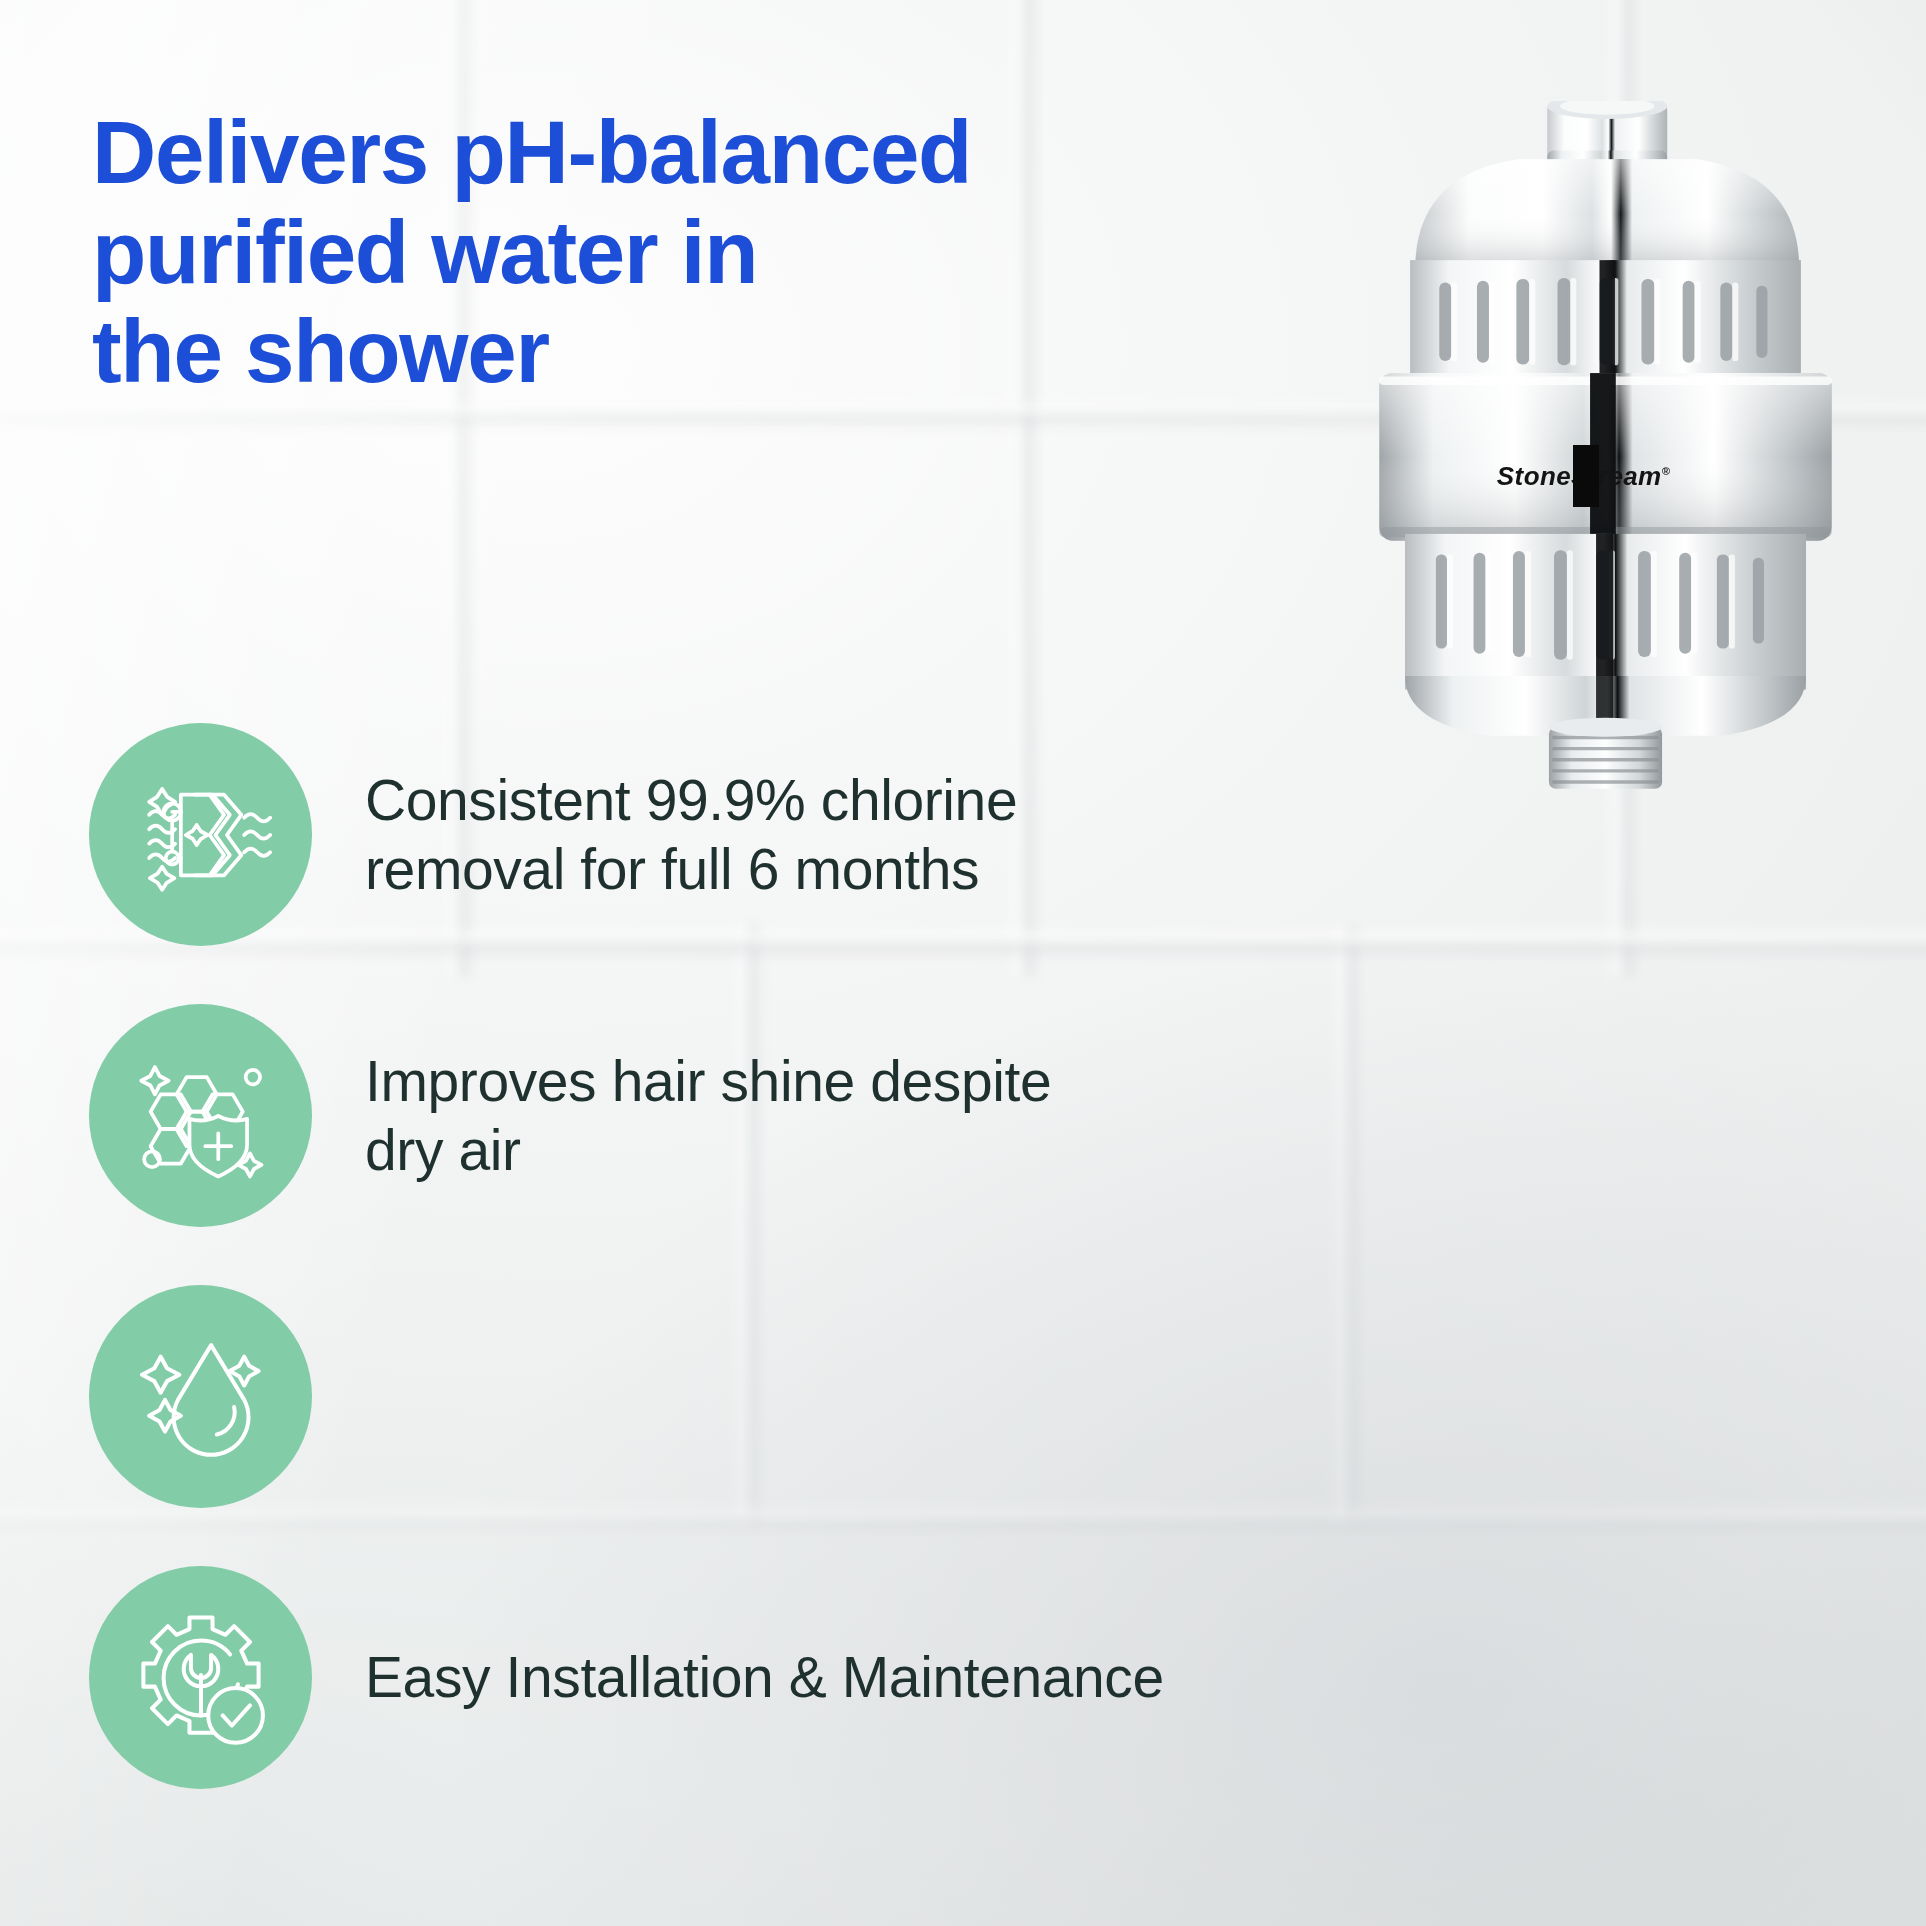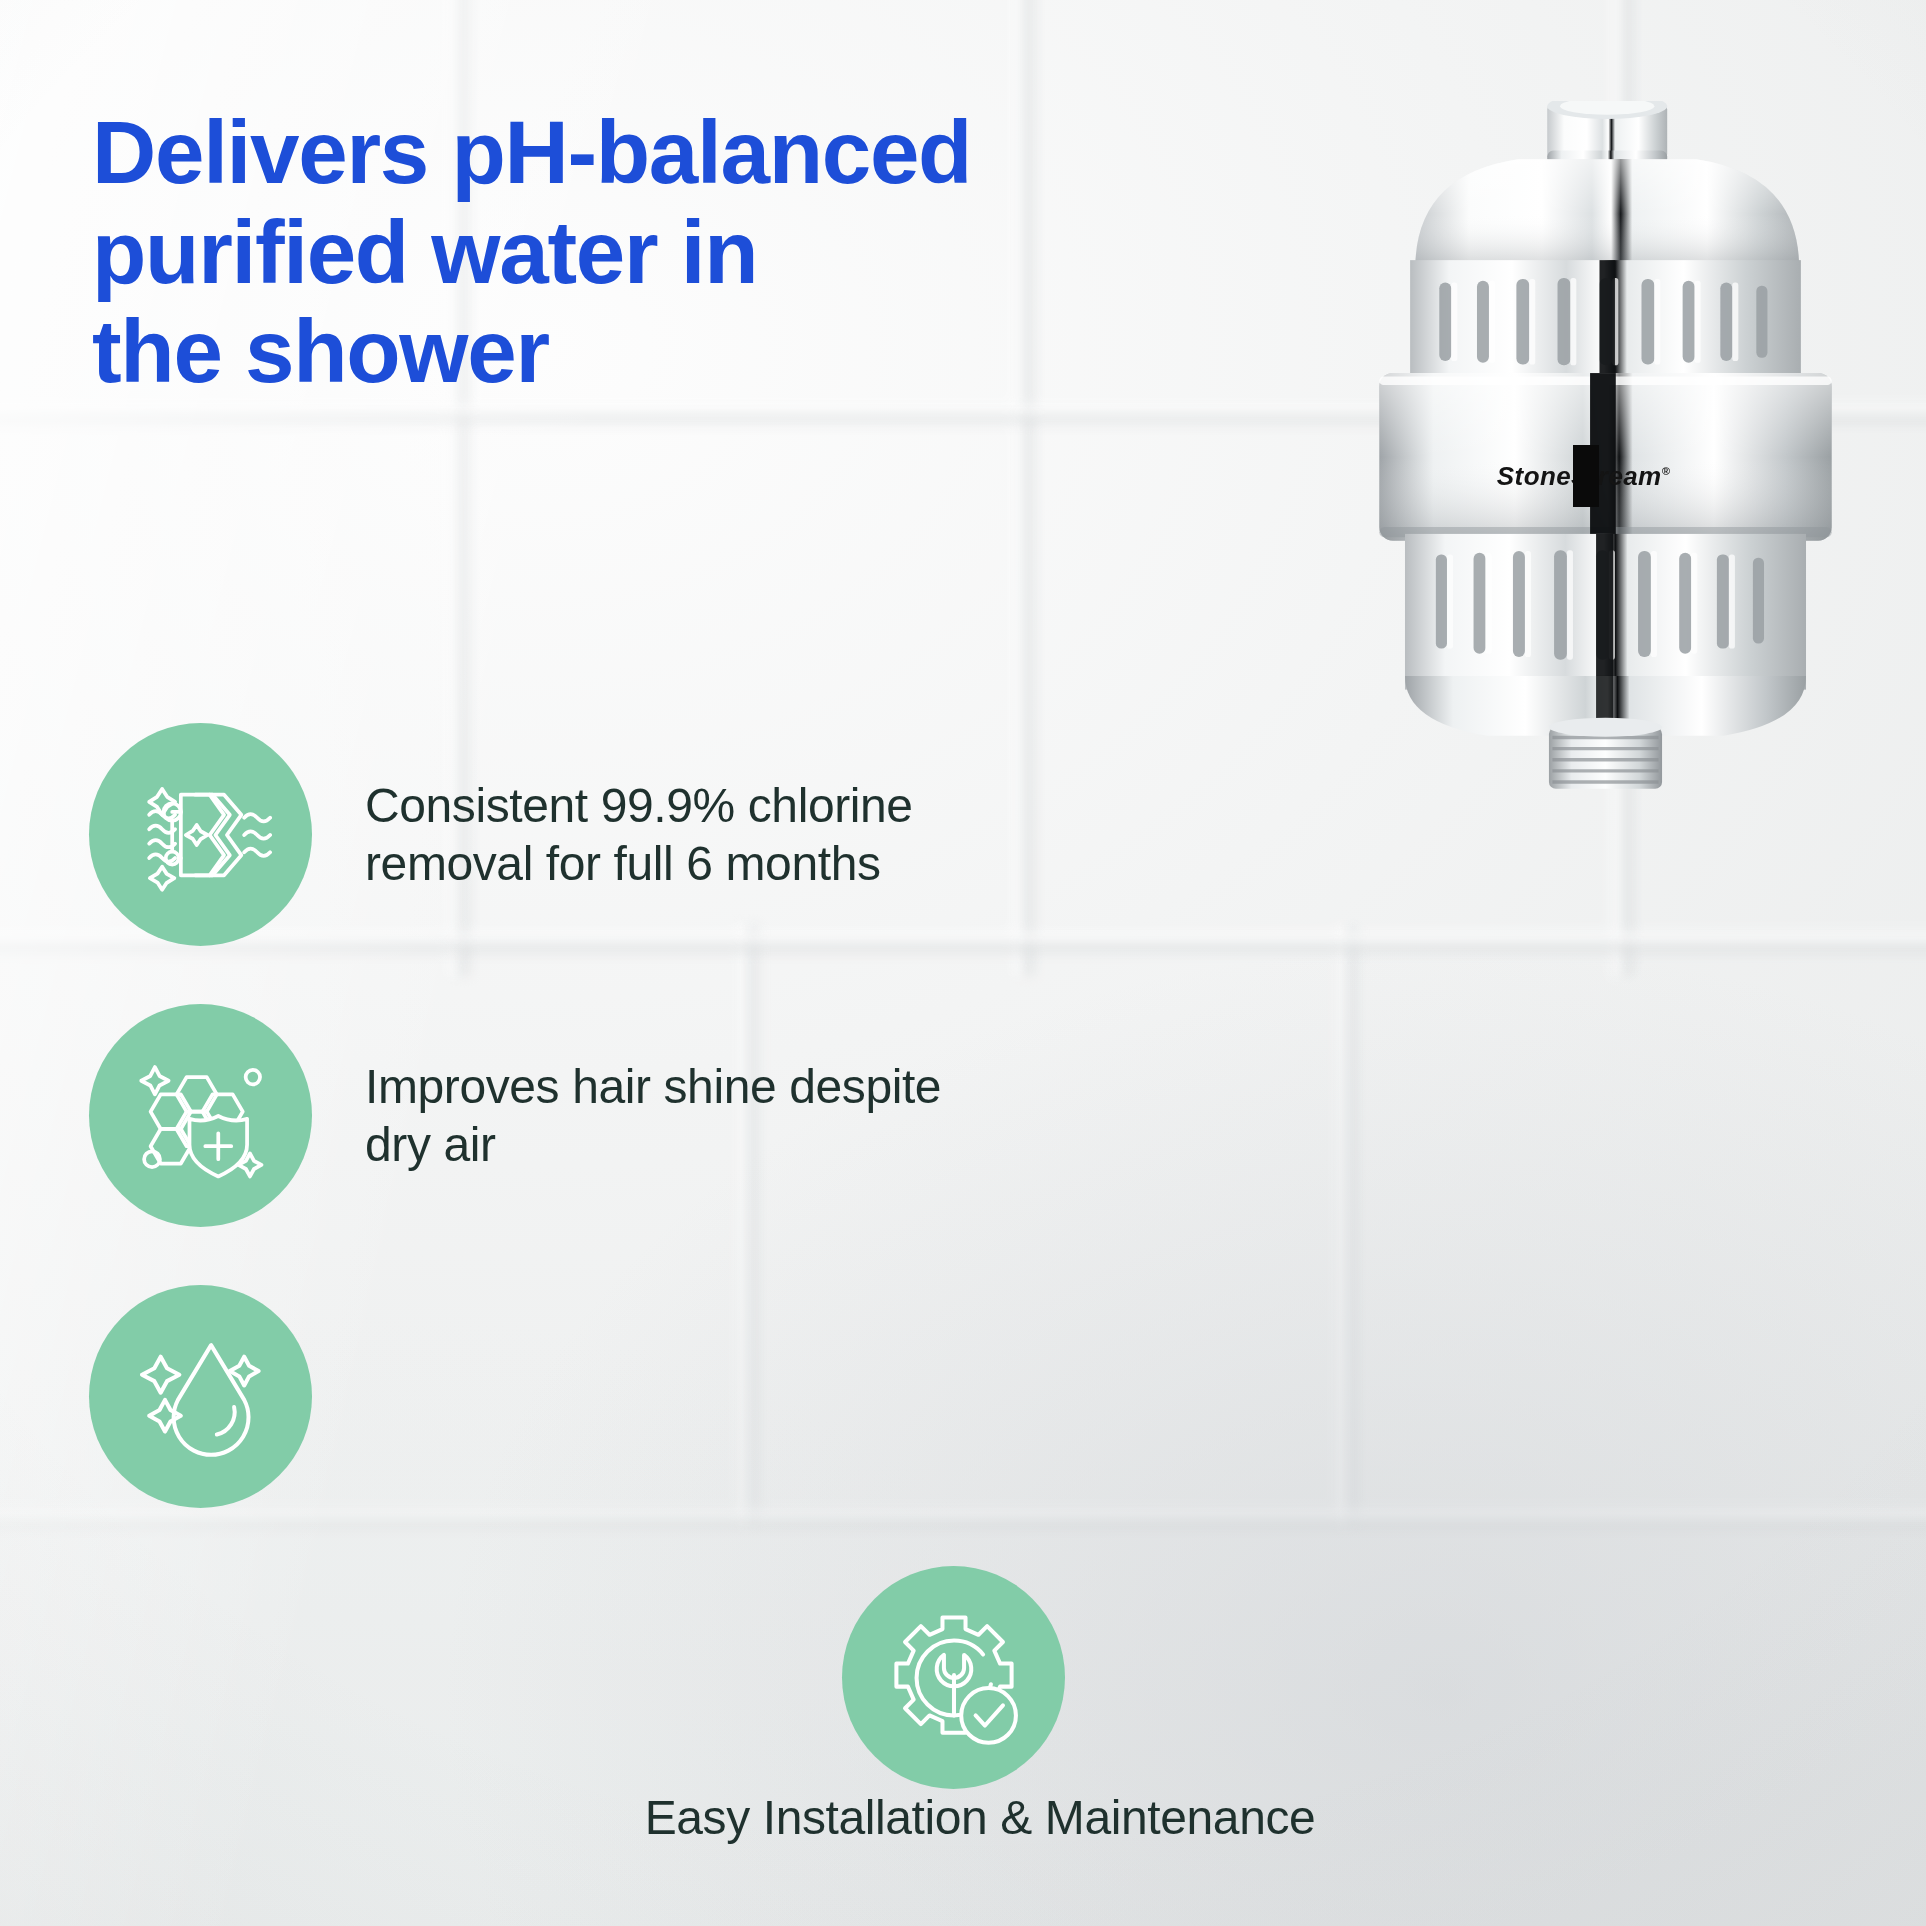--- a/index.html
+++ b/index.html
@@ -71,37 +71,37 @@
     position:absolute;
     left:89px; top:723px;
     width:1729px;
   }
   .feature-row {
     display:flex;
     align-items:center;
     height:223px;
     margin-bottom:58px;
   }
-  .feature-row:last-child { margin-bottom:0;flex-direction:column; }
+  .feature-row:last-child { margin-bottom:0; }
 
   .icon-badge {
     flex:0 0 223px;
     width:223px; height:223px;
     border-radius:50%;
     background:#82cca8;
     display:flex;
     align-items:center;
     justify-content:center;
   }
   .icon-badge svg { width:144px; height:144px; display:block; }
 
   .feature-text {
     margin-left:53px;
     color:#1f312e;
-    font-size:48px;
+    font-size:57px;
     line-height:1.2;
     letter-spacing:-0.4px;
     white-space:pre-line;
     max-width:1387px;
   }
 
   
   .product {
     position:absolute;
     left:1357px; top:101px;

